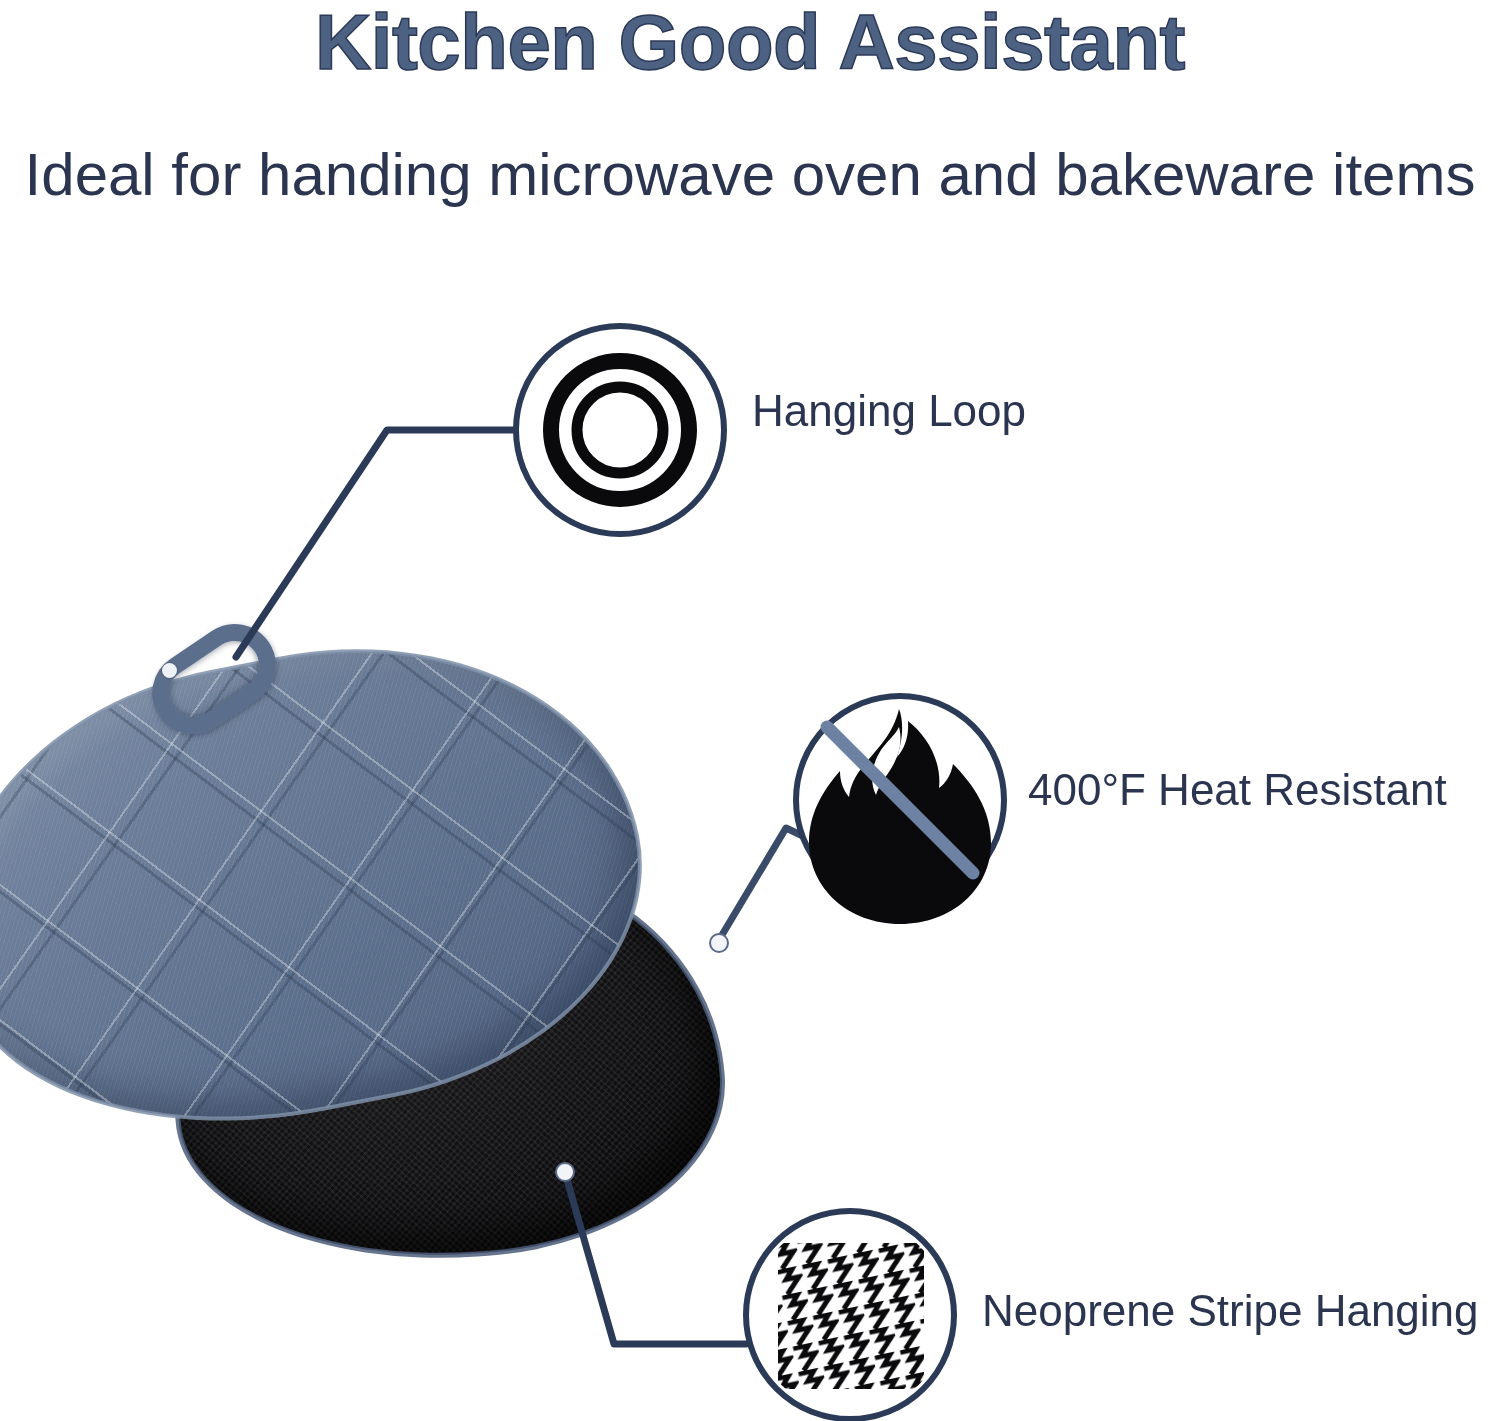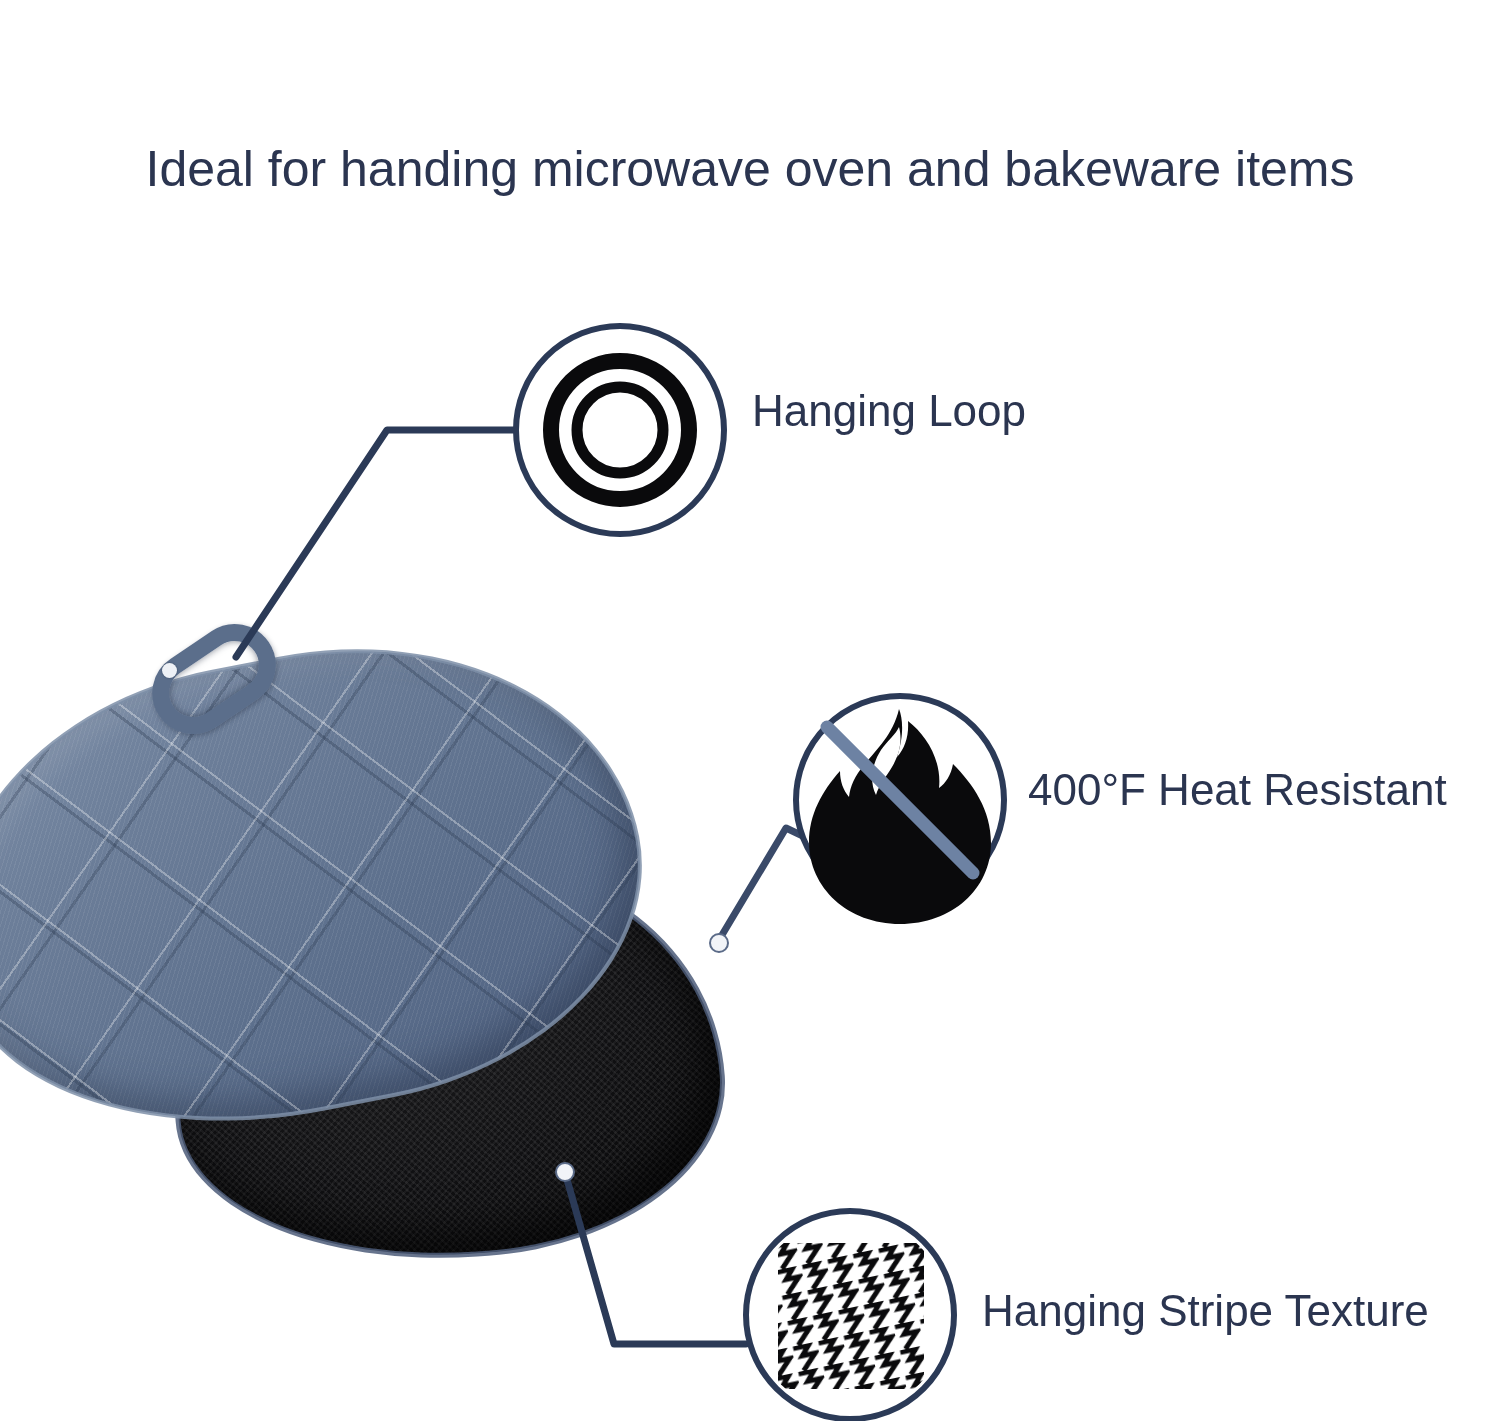--- a/index.html
+++ b/index.html
@@ -41,21 +41,21 @@
     line-height: 1.05;
     white-space: nowrap;
   }
   #sub-title {
     position: absolute;
     left: 0;
     top: 142px;
     width: 1500px;
     text-align: center;
     font-family: "Liberation Sans", sans-serif;
-    font-size: 50px;
+    font-size: 60px;
     font-weight: 400;
     color: #2b3550;
     line-height: 1.1;
     white-space: nowrap;
   }
 
   
   #product-photo {
     position: absolute;
     left: -60px;
@@ -186,20 +186,21 @@
   #label-hanging-loop { left: 752px; top: 389px; }
   #label-heat        { left: 1028px; top: 768px; }
   #label-neoprene    { left: 982px; top: 1289px; }
 </style>
 </head>
 <body>
 
 <div id="page">
 
   <div id="header-block">
+    <div id="main-title">Kitchen Good Assistant</div>
     <div id="sub-title">Ideal for handing microwave oven and bakeware items</div>
   </div>
 
   <div id="product-photo">
     <div class="neoprene"></div>
     <div class="neoprene-trim"></div>
     <div class="mitt-body"></div>
     <div class="quilt"></div>
     <div class="mitt-edge"></div>
     <div class="loop-tab"></div>
@@ -263,15 +264,15 @@
       <g clip-path="url(#neo-clip)">
         <rect x="778" y="1243" width="146" height="146" fill="url(#zigzag-pat)"></rect>
       </g>
     </g>
   </svg>
 
   <div class="callout-label" id="label-hanging-loop">Hanging Loop</div>
 
   <div class="callout-label" id="label-heat">400°F Heat Resistant</div>
 
-  <div class="callout-label" id="label-neoprene">Hanging Stripe Texture</div>
+  <div class="callout-label" id="label-neoprene">Neoprene Stripe Hanging</div>
 
 </div>
 
 </body></html>

